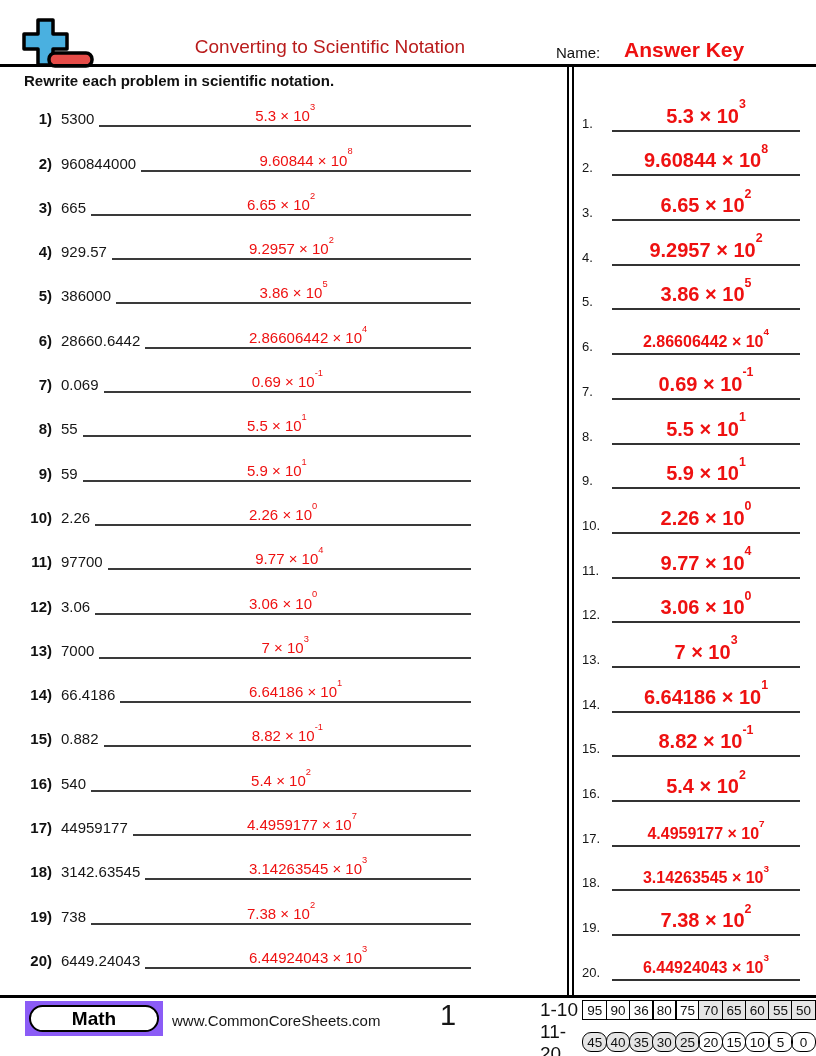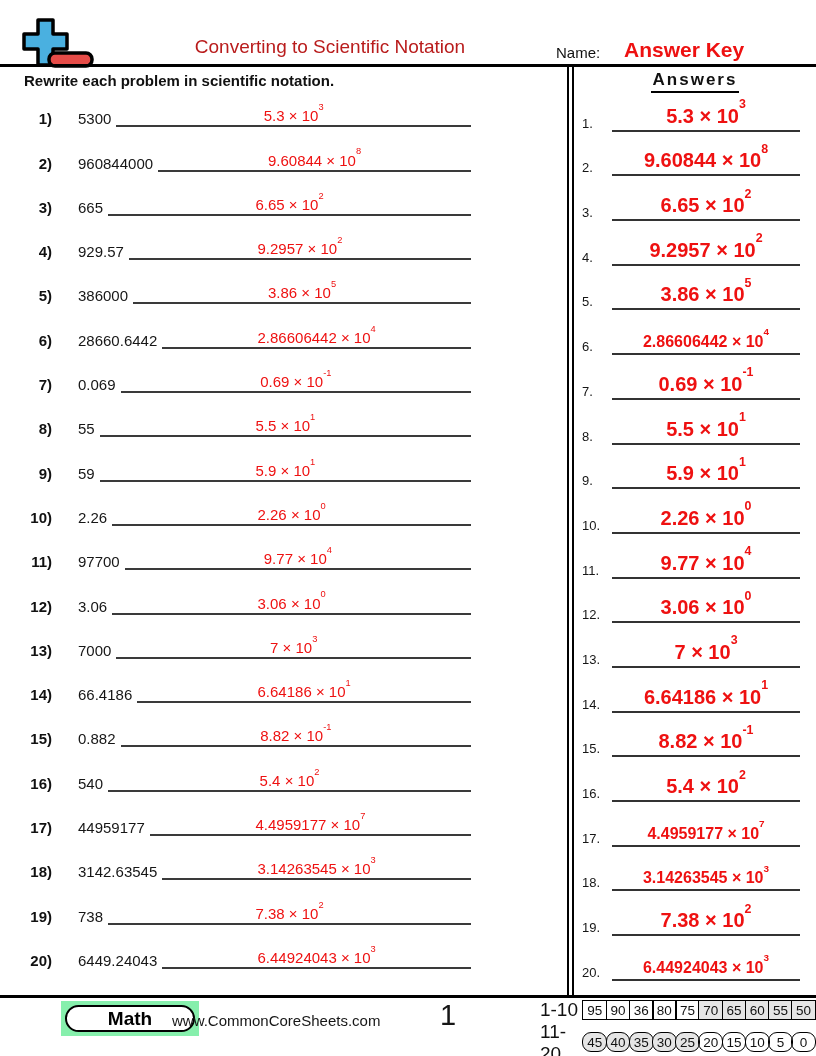--- a/index.html
+++ b/index.html
@@ -21,40 +21,40 @@
   .main { position:absolute; left:0; top:67px; width:816px; height:928px; }
   .col-left { position:absolute; left:0; top:0; width:567px; height:100%; }
   .divider { position:absolute; left:567px; top:0; width:7px; height:100%;
              border-left:2px solid #000; border-right:2px solid #000; }
   .col-right { position:absolute; left:574px; top:0; width:242px; height:100%; }
   .instruction { position:absolute; left:24px; top:5px; font-size:15px; font-weight:bold; }
   
   .prows { position:absolute; left:24px; top:28px; right:0; }
   .prow { display:flex; align-items:flex-end; height:44.3px; padding-bottom:12px; }
   .pnum { min-width:28px; text-align:right; font-size:15px; font-weight:bold; flex-shrink:0; }
-  .pval { margin-left:26px; font-size:15px; color:#161616; white-space:nowrap; }
+  .pval { margin-left:9px; font-size:15px; color:#161616; white-space:nowrap; }
   .blank { flex:1; margin-left:5px; margin-right:96px; border-bottom:2px solid #3a3a3a;
            display:flex; justify-content:center; align-items:flex-end; min-height:24px; }
   .ans { font-size:15px; color:#ee1111; padding-bottom:1px; white-space:nowrap; }
   
   .answers-title { position:absolute; left:0; top:3px; width:100%; text-align:center; }
   .answers-title span { display:inline-block; font-size:17px; font-weight:bold;
                         letter-spacing:2px; border-bottom:2px solid #000; padding:0 2px 1px 2px; }
   .arows { position:absolute; left:8px; top:30px; right:0; }
   .arow { display:flex; align-items:flex-end; height:44.7px; padding-bottom:10px; }
   .anum { min-width:26px; font-size:13px; color:#161616; flex-shrink:0; padding-bottom:1px; }
   .aline { flex:1; margin-left:4px; margin-right:16px; border-bottom:2px solid #333;
            display:flex; justify-content:center; align-items:flex-end; min-height:28px; }
   .aans { font-size:20px; font-weight:bold; color:#ee1111; padding-bottom:2px; white-space:nowrap; }
   .aans.long { font-size:16px; }
   sup.exp { font-size:62%; position:relative; top:-0.55em; line-height:0; }
   
   .footer { position:absolute; left:0; top:995px; width:816px; height:61px;
             border-top:3px solid #000; }
-  .badge-box { position:absolute; left:25px; top:3px; width:138px; height:35px; background:#86efac;margin-left:36px; }
+  .badge-box { position:absolute; left:25px; top:3px; width:138px; height:35px; background:#8b5cf6; }
   .badge-pill { position:absolute; left:4px; top:4px; right:4px; bottom:4px; background:#fff;
                 border:2.5px solid #000; border-radius:14px;
                 display:flex; align-items:center; justify-content:center; }
   .badge-pill span { font-size:19px; font-weight:bold; color:#000; }
   .website { position:absolute; left:172px; top:14px; font-size:15px; color:#161616; }
   .page-num { position:absolute; left:440px; top:1px; font-size:29px; color:#161616; }
   .score { position:absolute; right:0; top:1px; }
   .score-row { display:flex; align-items:center; }
   .score-lbl { width:44px; text-align:left; font-size:19px; padding-right:5px; }
   .score-cell { width:24.8px; height:19.5px; border:1.6px solid #000; margin-left:-1.6px;
@@ -222,21 +222,20 @@
               <span class="ans"><span>6.44924043 × 10</span><sup class="exp">3</sup></span>
             </span>
         </div>
 
       </div>
     </div>
 
     <div class="divider"></div>
 
     <div class="col-right">
-      <div class="answers-title"><span>Answers</span></div>
       <div class="arows">
 
         <div class="arow">
           <span class="anum">1.</span>
           <span class="aline">
               <span class="aans"><span>5.3 × 10</span><sup class="exp">3</sup></span>
             </span>
         </div>
         <div class="arow">
           <span class="anum">2.</span>

